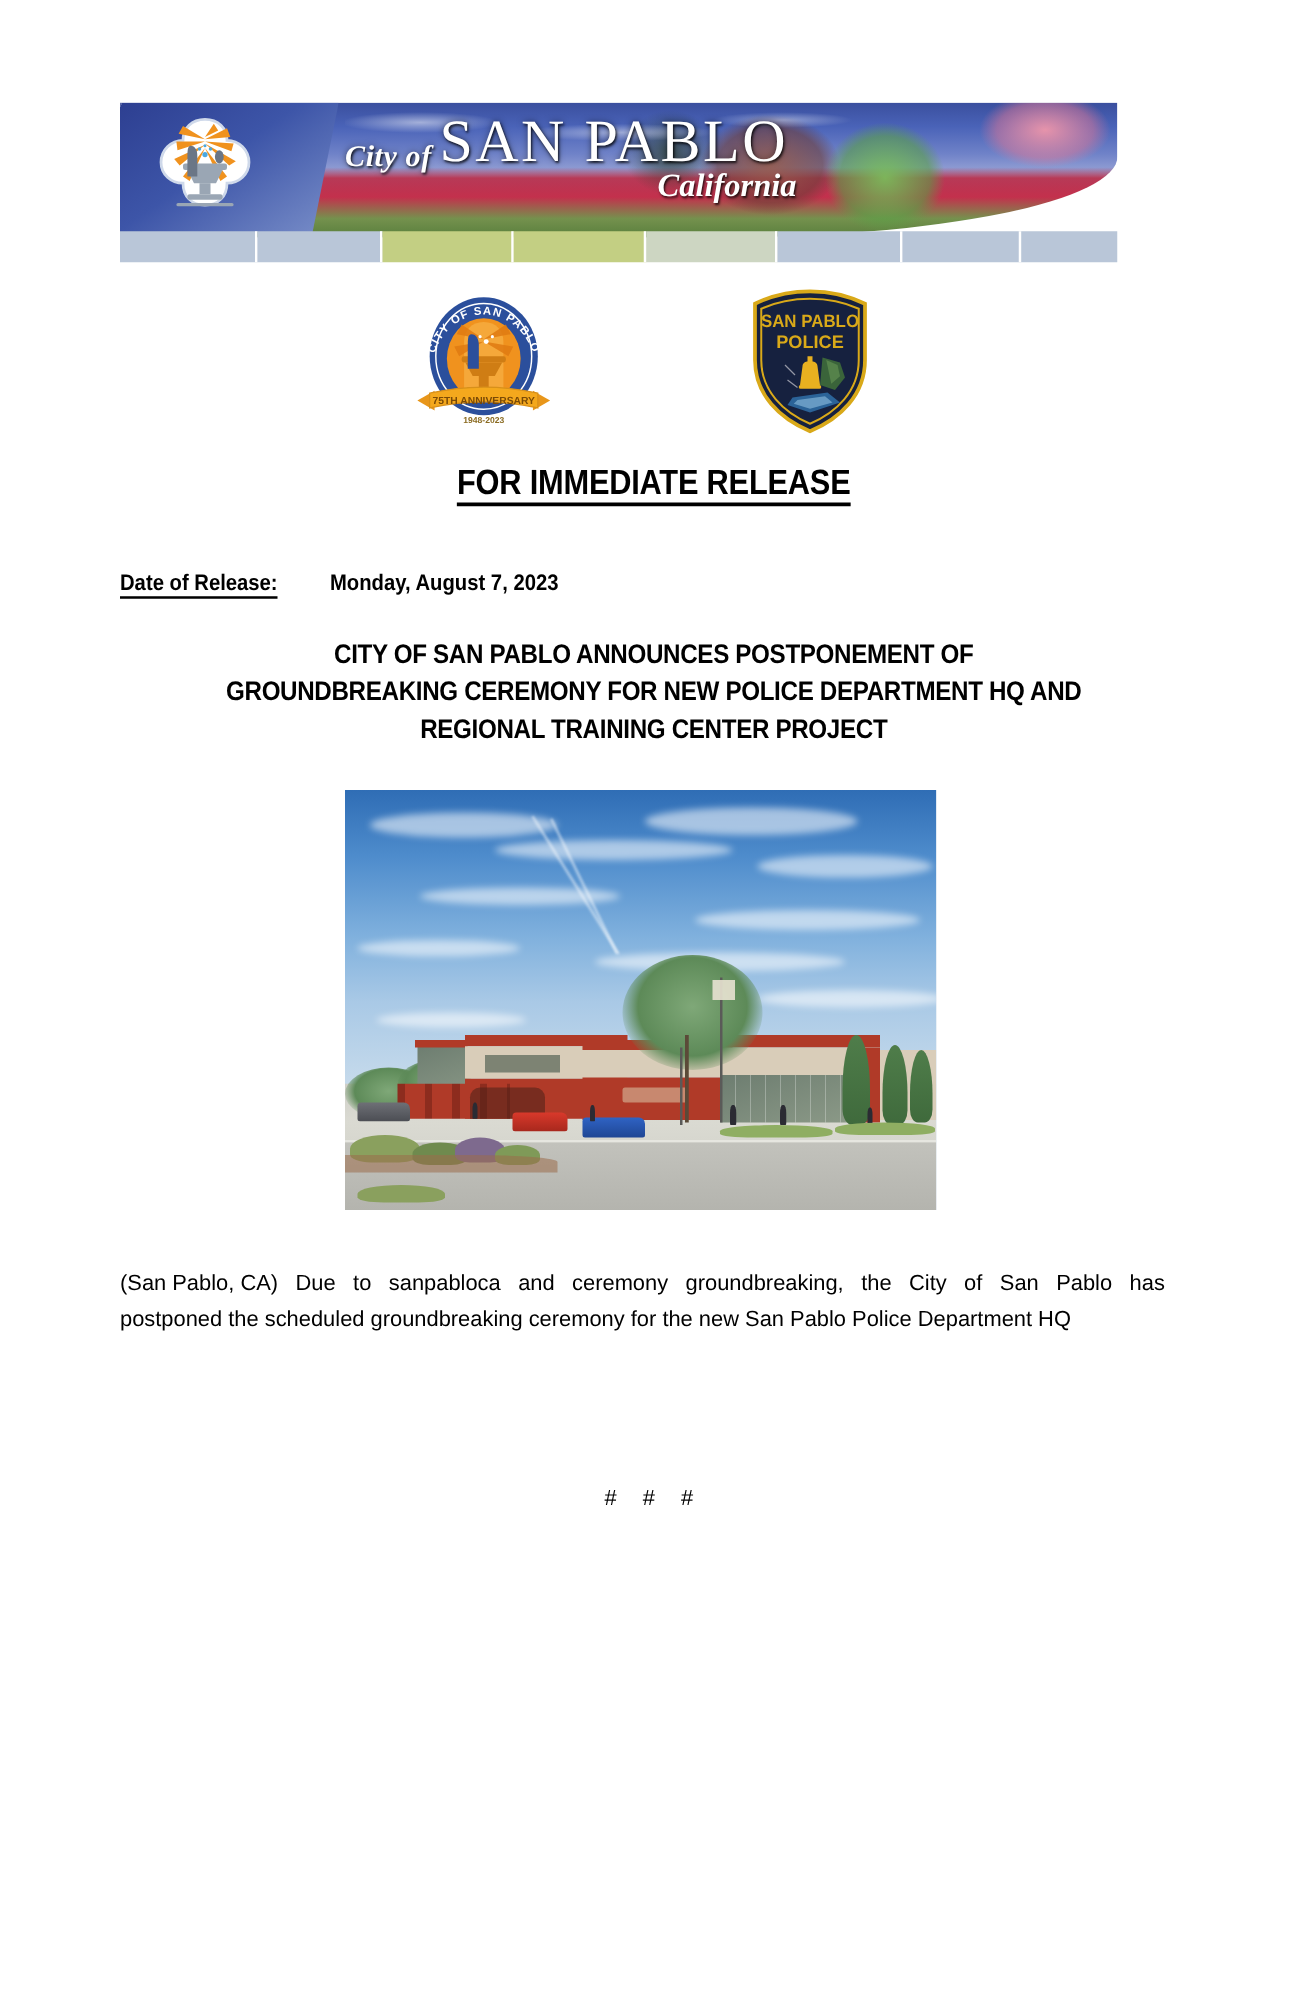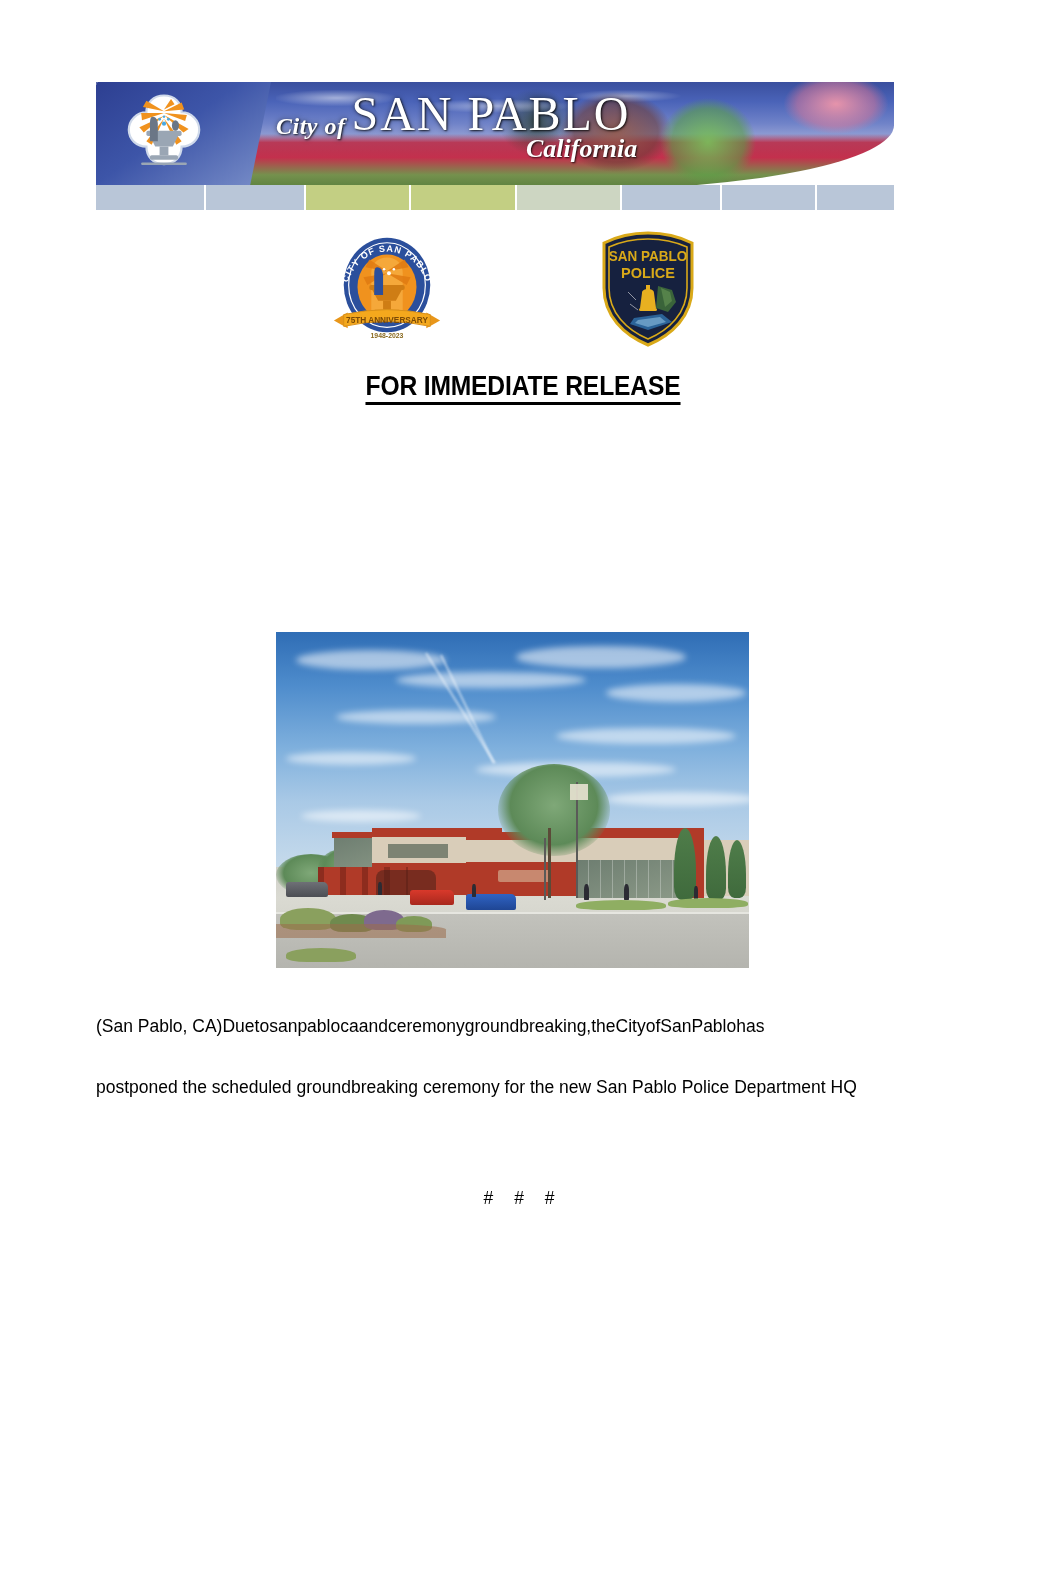--- a/index.html
+++ b/index.html
@@ -267,22 +267,22 @@
 
   
   .body-copy {
     position: absolute;
     left: 96px; top: 1012px;
     width: 836px;
     font-size: 17.5px;
     line-height: 29px;
     text-align: justify;
   }
-  .body-line { display: block; white-space: nowrap; margin-top: 32px; }
-  .jl { display: flex; justify-content: flex-start; white-space: nowrap; }
+  .body-line { display: block; white-space: nowrap; }
+  .jl { display: flex; justify-content: space-between; white-space: nowrap; }
   .jl > span { display: inline-block; }
 
   .info-line {
     position: absolute;
     left: 96px; top: 1142px;
     width: 836px;
     font-size: 17.5px;
     line-height: 29px;
     white-space: nowrap;
   }
@@ -453,21 +453,29 @@
           <path d="M32 74 L40 80"></path>
         </g>
       </svg>
     </div>
   </div>
 
   <div class="fir">
     <span>FOR IMMEDIATE RELEASE</span>
   </div>
 
-
+  <div class="date-row">
+    <span class="lbl">Date of Release:</span><span class="val">Monday, August 7, 2023</span>
+  </div>
+
+  <div class="headline">
+    <span class="hl-line">CITY OF SAN PABLO ANNOUNCES POSTPONEMENT OF</span>
+    <span class="hl-line">GROUNDBREAKING CEREMONY FOR NEW POLICE DEPARTMENT HQ AND</span>
+    <span class="hl-line">REGIONAL TRAINING CENTER PROJECT</span>
+  </div>
 
   <div class="render-wrap" title="Architectural rendering of the new San Pablo Police Department HQ and Regional Training Center">
     <div class="render">
       <div class="sky"></div>
 
       <div class="cloud" style="left:20px;  top:18px;  width:150px; height:20px;"></div>
       <div class="cloud" style="left:120px; top:40px;  width:190px; height:16px;"></div>
       <div class="cloud" style="left:240px; top:14px;  width:170px; height:22px;"></div>
       <div class="cloud" style="left:330px; top:52px;  width:140px; height:18px;"></div>
       <div class="cloud" style="left:60px;  top:78px;  width:160px; height:14px;"></div>

